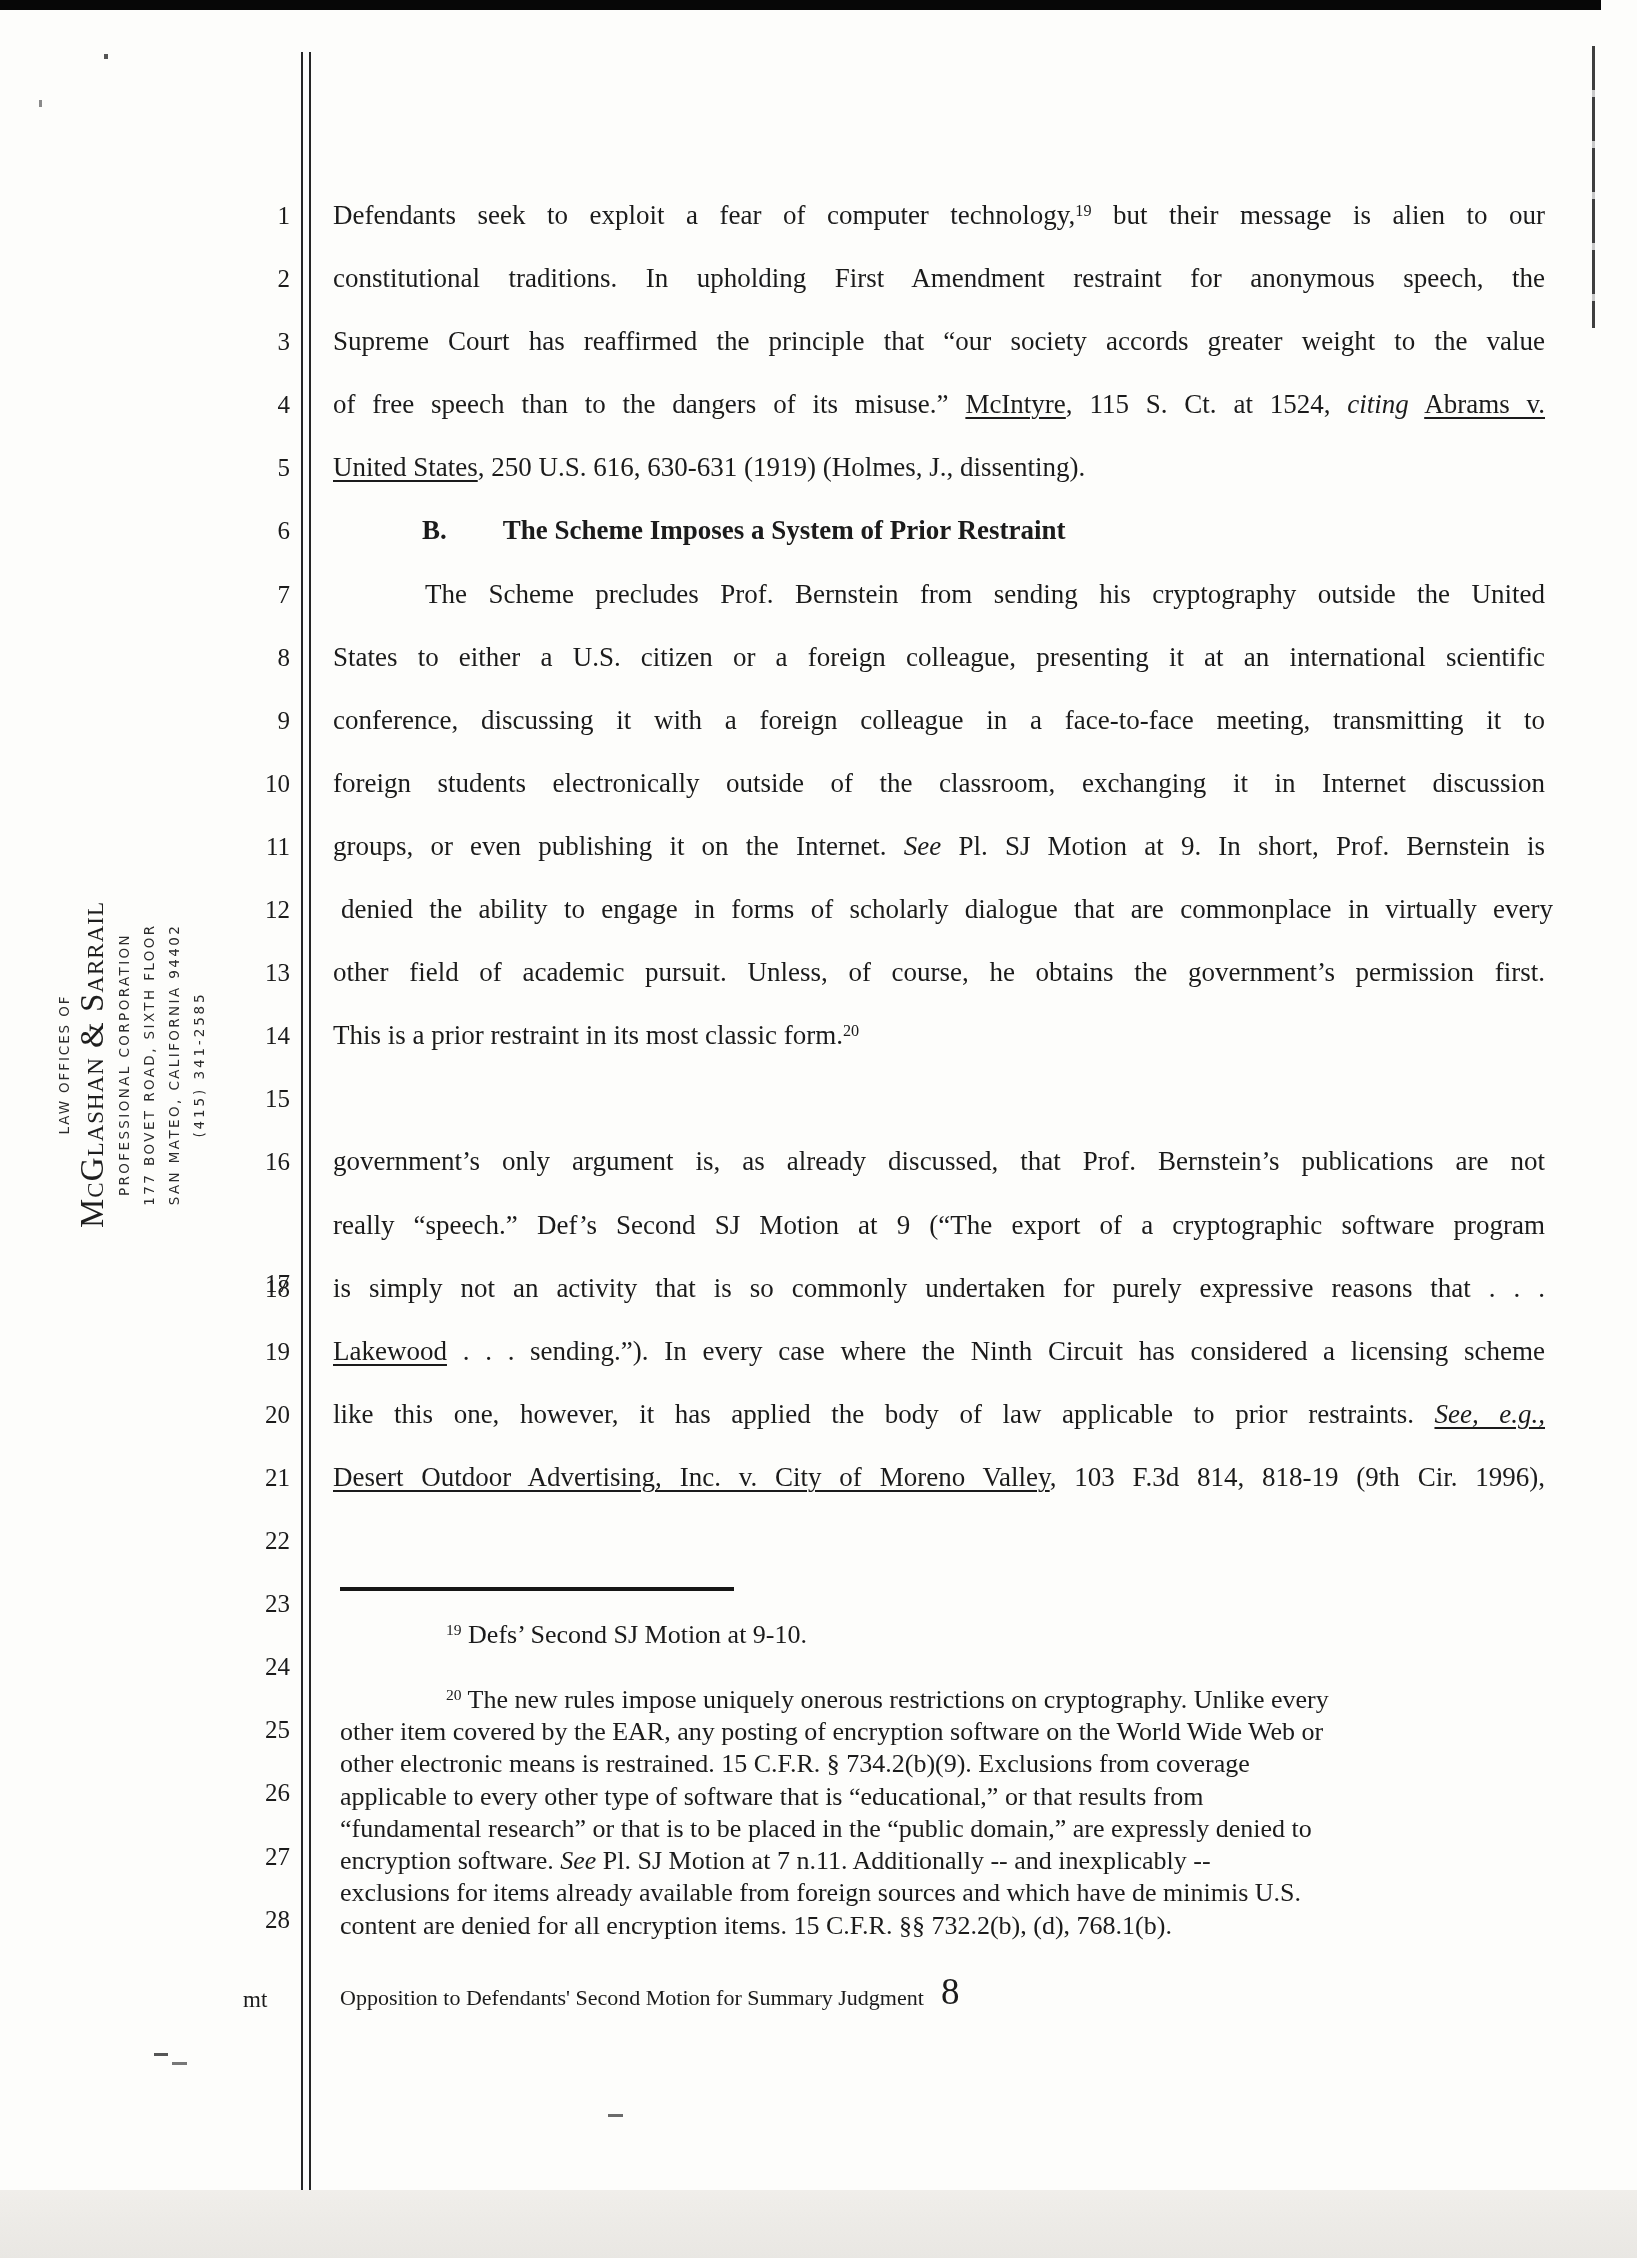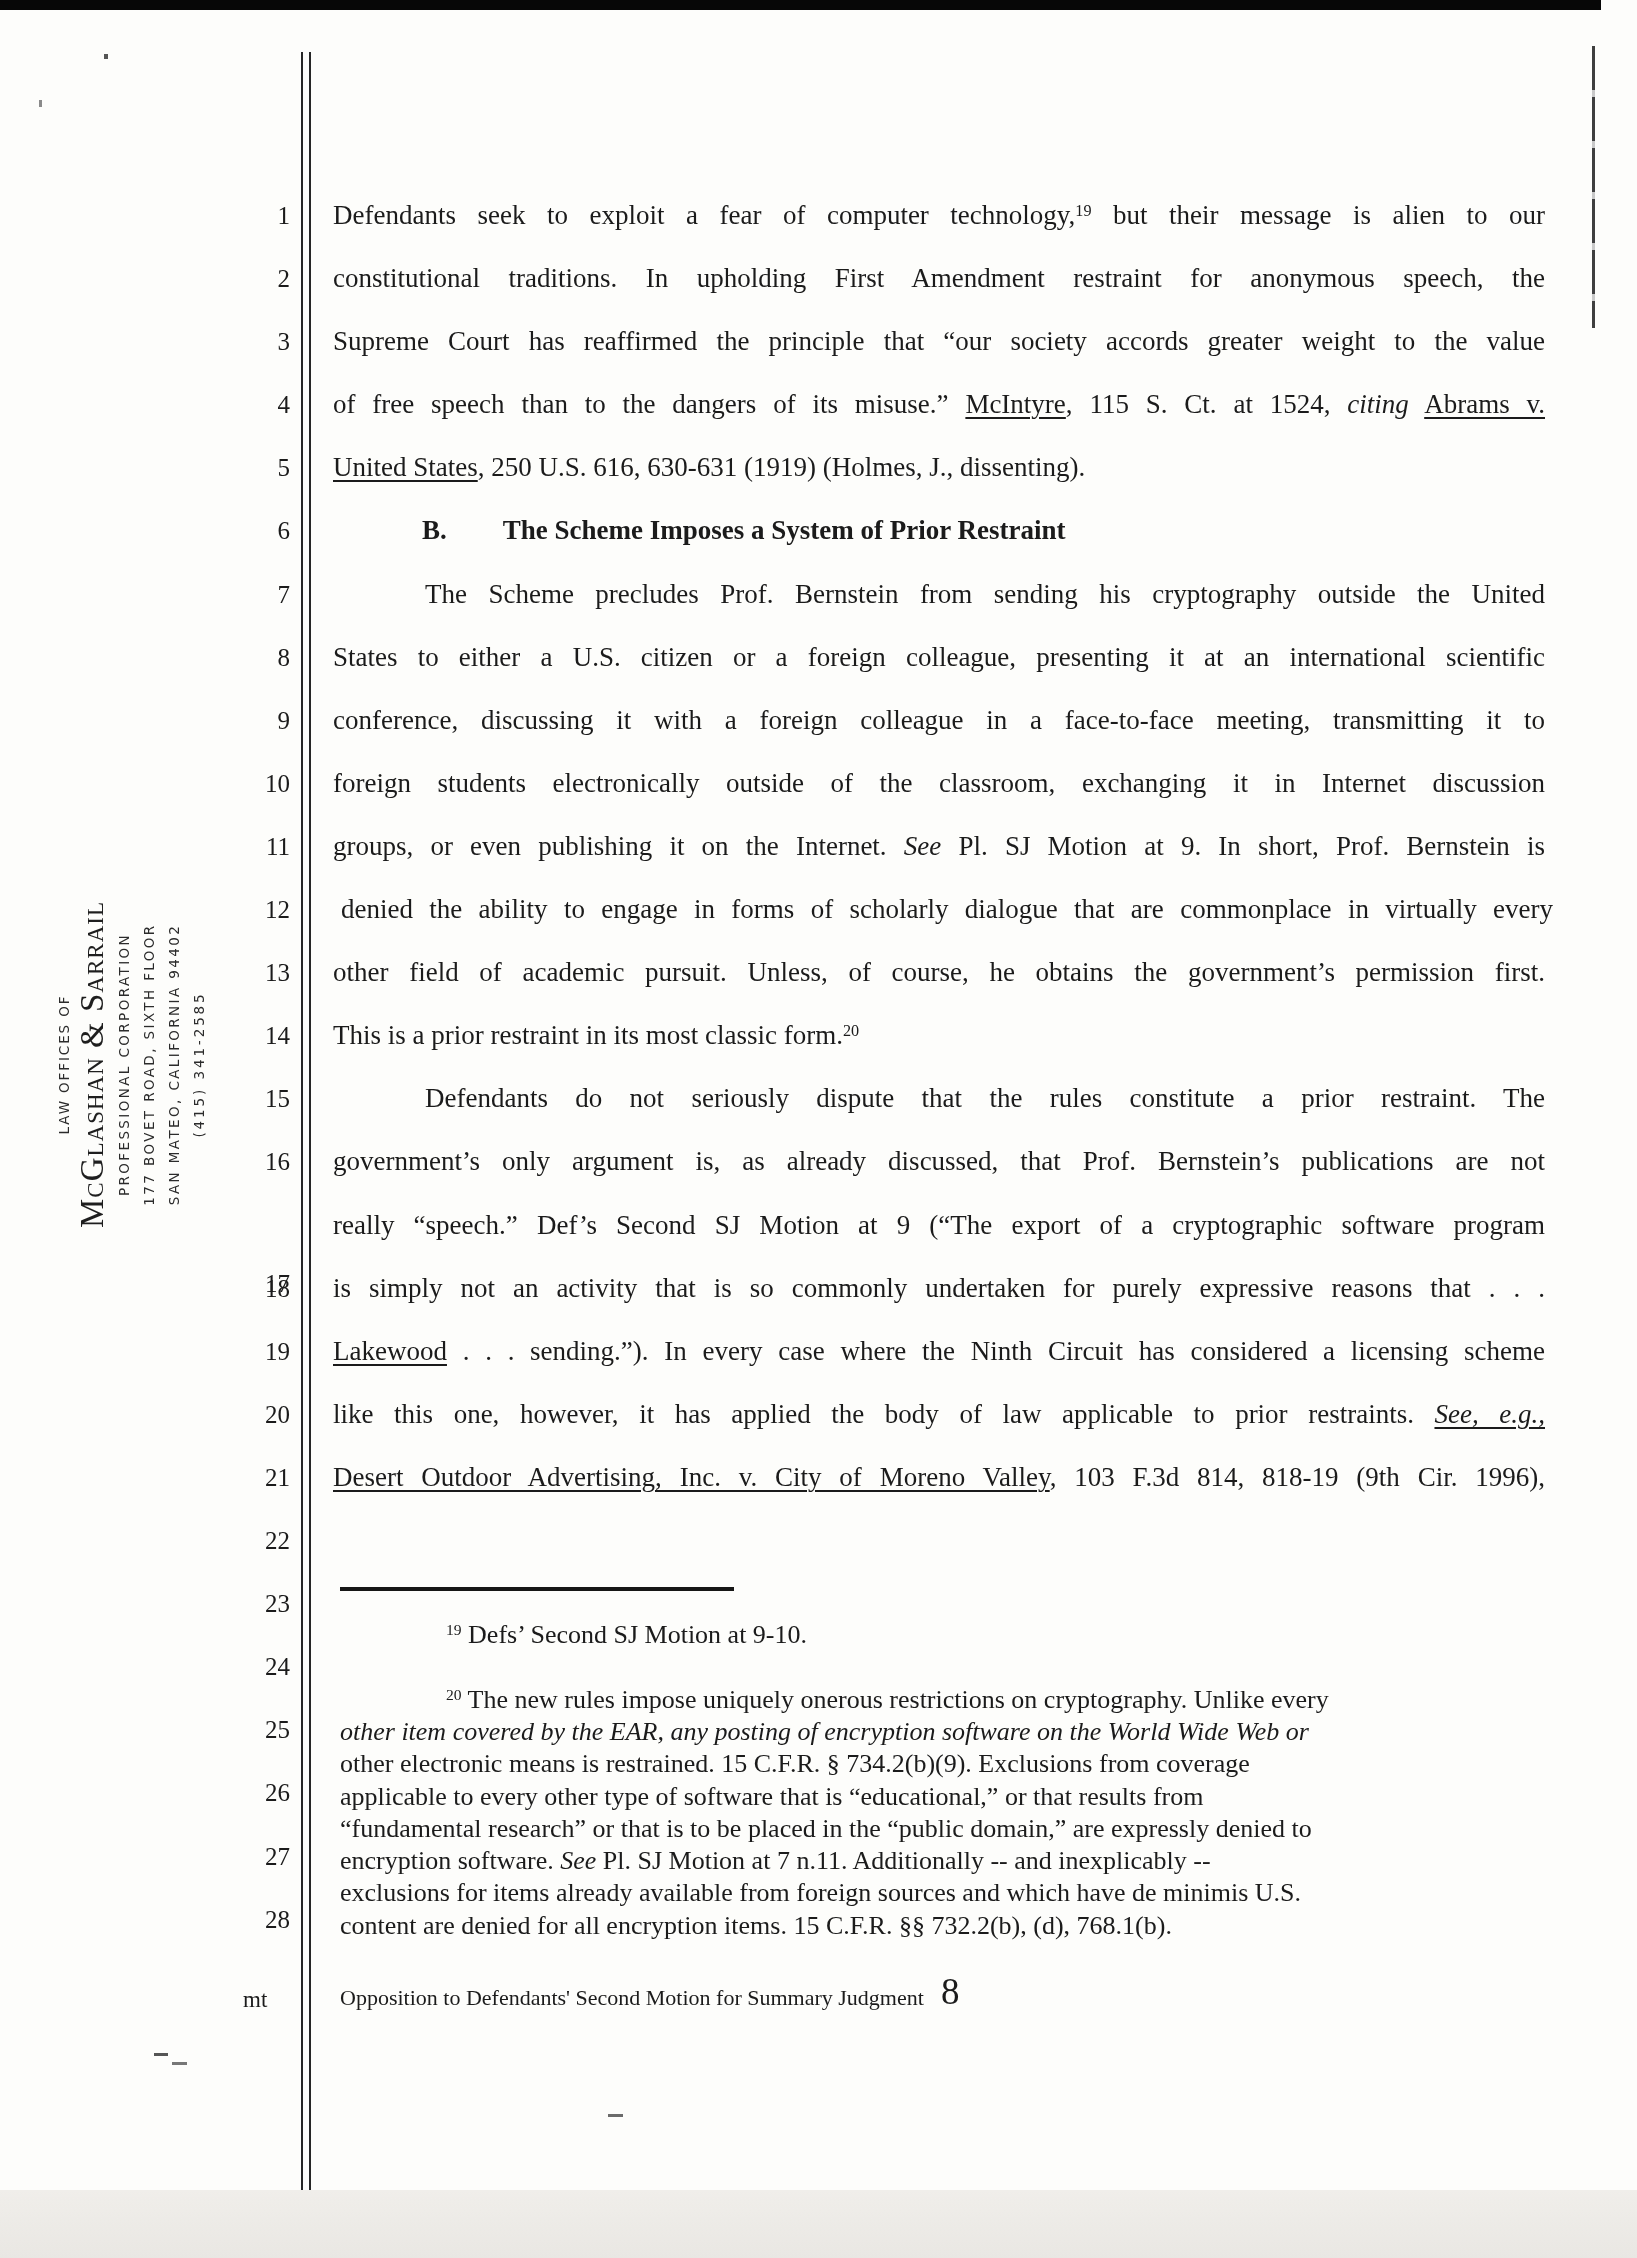--- a/index.html
+++ b/index.html
@@ -93,34 +93,34 @@
       <div class="bline" style="top: 448px;"><span class="ul">United States</span><span class="">, 250 U.S. 616, 630-631 (1919) (Holmes, J., dissenting).</span></div>
       <div class="bline" style="top: 511px;"><span class="spacer" style="width: 89px;"></span><span class="bd">B.</span><span class="spacer" style="width: 56px;"></span><span class="bd">The Scheme Imposes a System of Prior Restraint</span></div>
       <div class="bline jf" style="top: 575px;"><span class="spacer" style="width: 92px;"></span><span class="">The Scheme precludes Prof. Bernstein from sending his cryptography outside the United</span></div>
       <div class="bline jf" style="top: 638px;"><span class="">States to either a U.S. citizen or a foreign colleague, presenting it at an international scientific</span></div>
       <div class="bline jf" style="top: 701px;"><span class="">conference, discussing it with a foreign colleague in a face-to-face meeting, transmitting it to</span></div>
       <div class="bline jf" style="top: 764px;"><span class="">foreign students electronically outside of the classroom, exchanging it in Internet discussion</span></div>
       <div class="bline jf" style="top: 827px;"><span class="">groups, or even publishing it on the Internet.  </span><span class="it">See</span><span class=""> Pl. SJ Motion at 9.  In short, Prof. Bernstein is</span></div>
       <div class="bline jf" style="top: 890px; margin-left: 8px;"><span class="">denied the ability to engage in forms of scholarly dialogue that are commonplace in virtually every</span></div>
       <div class="bline jf" style="top: 953px;"><span class="">other field of academic pursuit.  Unless, of course, he obtains the government’s permission first.</span></div>
       <div class="bline" style="top: 1016px;"><span class="">This is a prior restraint in its most classic form.</span><span class="sup">20</span></div>
-      <div class="bline jf" style="top: 1079px;"><span class="spacer" style="width: 92px;"></span><span class="">Defendants do not seriously dispute that the rules constitute a prior restraint.  The</span></div>
+      <div class="bline jf" style="top: 1079px;"><span class="spacer" style="width: 92px;"></span></div>
       <div class="bline jf" style="top: 1142px;"><span class="">government’s only argument is, as already discussed,  that Prof. Bernstein’s publications are not</span></div>
       <div class="bline jf" style="top: 1206px;"><span class="">really “speech.”  Def’s Second SJ Motion at 9 (“The export of a cryptographic software program</span></div>
       <div class="bline jf" style="top: 1269px;"><span class="">is simply not an activity that is so commonly undertaken for purely expressive reasons that . . .</span></div>
       <div class="bline jf" style="top: 1332px;"><span class="ul">Lakewood</span><span class=""> . . . sending.”).   In every case where the Ninth Circuit has considered a licensing scheme</span></div>
       <div class="bline jf" style="top: 1395px;"><span class="">like this one, however, it has applied the body of law applicable to prior restraints.   </span><span class="ul it">See, e.g.,</span></div>
       <div class="bline jf" style="top: 1458px;"><span class="ul">Desert Outdoor Advertising, Inc. v. City of Moreno Valley</span><span class="">, 103 F.3d 814, 818-19 (9th Cir. 1996),</span></div>
     </main>
 
   <div class="fn-sep"></div>
   <section id="footnotes">
       <div class="fline" style="top: 1618px;"><span class="spacer" style="width: 106px;"></span><span class="sup">19</span><span class=""> Defs’ Second SJ Motion at 9-10.</span></div>
       <div class="fline" style="top: 1683px;"><span class="spacer" style="width: 106px;"></span><span class="sup">20</span><span class=""> The new rules impose uniquely onerous restrictions on cryptography.  Unlike every</span></div>
-      <div class="fline" style="top: 1715px; font-style: italic;"><span class="">other item covered by the EAR, any posting of encryption software on the World Wide Web or</span></div>
+      <div class="fline" style="top: 1715px;"><span class="">other item covered by the EAR, any posting of encryption software on the World Wide Web or</span></div>
       <div class="fline" style="top: 1747px;"><span class="">other electronic means is restrained.  15 C.F.R. § 734.2(b)(9).  Exclusions from coverage</span></div>
       <div class="fline" style="top: 1780px;"><span class="">applicable to every other type of software  that is “educational,” or that results from</span></div>
       <div class="fline" style="top: 1812px;"><span class="">“fundamental research” or that is to be placed in the “public domain,” are expressly denied to</span></div>
       <div class="fline" style="top: 1844px;"><span class="">encryption software.  </span><span class="it">See</span><span class=""> Pl. SJ Motion at 7 n.11.  Additionally -- and inexplicably --</span></div>
       <div class="fline" style="top: 1876px;"><span class="">exclusions for items already available from foreign sources and which have de minimis U.S.</span></div>
       <div class="fline" style="top: 1909px;"><span class="">content are denied for all encryption items.  15 C.F.R. §§ 732.2(b), (d), 768.1(b).</span></div>
     </section>
 
   <footer>
     <span class="footer-initials">mt</span>

